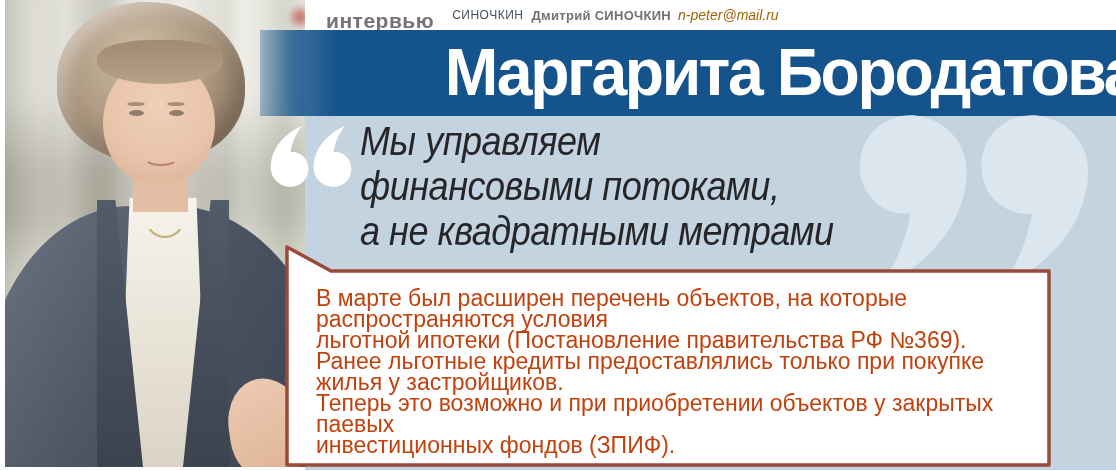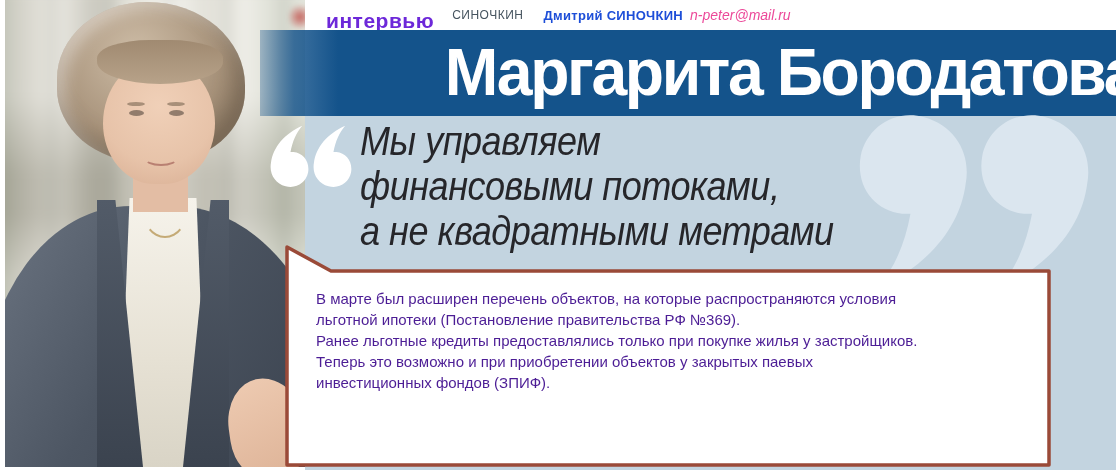--- a/index.html
+++ b/index.html
@@ -37,24 +37,24 @@
   .lapel{position:absolute;top:200px;width:46px;height:267px;background:linear-gradient(180deg,#525b68,#3b434f);}
   .lapel.l{left:92px;clip-path:polygon(0 0,40% 0,100% 100%,0 100%);}
   .lapel.r{left:178px;clip-path:polygon(60% 0,100% 0,100% 100%,0 100%);}
   .necklace{position:absolute;left:136px;top:176px;width:44px;height:58px;border:2px solid transparent;
     border-bottom:2px solid rgba(188,158,98,.85);border-radius:0 0 50% 50%;}
   .hand{position:absolute;left:224px;top:378px;width:78px;height:100px;border-radius:46% 54% 42% 42%;
     background:linear-gradient(160deg,#eecbb2,#ddb296);transform:rotate(-8deg);}
 
   
   .topstrip{position:absolute;left:326px;top:0;height:30px;display:flex;align-items:center;gap:0;}
-  .section-label{font-size:21px;font-weight:bold;color:#6d28d9;letter-spacing:.5px;margin-top:12px;}
+  .section-label{font-size:21px;font-weight:bold;color:#737373;letter-spacing:.5px;margin-top:12px;}
   .byline-label{font-size:12px;color:#46545f;margin-left:18px;letter-spacing:.5px;}
-  .author{font-size:13px;font-weight:bold;color:#1d4ed8;margin-left:20px;letter-spacing:.3px;}
-  .email{font-size:14px;font-style:italic;color:#ec4899;margin-left:7px;}
+  .author{font-size:13px;font-weight:bold;color:#737373;margin-left:8px;letter-spacing:.3px;}
+  .email{font-size:14px;font-style:italic;color:#a16207;margin-left:7px;}
 
   
   .banner{position:absolute;left:260px;top:30px;width:1016px;height:86px;
     background:linear-gradient(90deg,rgba(20,83,139,.35) 0px,rgba(20,83,139,.82) 34px,#14538b 78px,#14538b 100%);
     display:flex;align-items:center;justify-content:center;padding-left:32px;}
   .banner-title{color:#ffffff;font-size:67px;font-weight:bold;letter-spacing:-2.5px;white-space:nowrap;
     transform:scaleX(.96);transform-origin:center;padding-bottom:4px;}
 
   
   .panel{position:absolute;left:305px;top:116px;width:811px;height:354px;background:#c3d4e0;z-index:1;}
@@ -62,22 +62,22 @@
   .quote-open{position:absolute;left:270px;top:124px;width:82px;height:66px;z-index:4;color:#ffffff;}
   .quote-close{position:absolute;left:858px;top:110px;width:232px;height:180px;z-index:2;color:#dbe6ef;}
   .quote-open svg,.quote-close svg{display:block;width:100%;height:100%;}
 
   .pull-quote{position:absolute;left:360px;top:119px;z-index:3;color:#26262a;
     font-size:40px;line-height:45px;font-style:italic;font-weight:500;white-space:pre-line;
     transform:scaleX(.9);transform-origin:left top;letter-spacing:-.5px;}
 
   
   .bubble-svg{position:absolute;left:283px;top:243px;width:770px;height:226px;z-index:5;}
-  .bubble-text{position:absolute;left:316px;top:288px;width:724px;z-index:6;color:#4c1d95;
-    font-size:15px;line-height:21px;}
+  .bubble-text{position:absolute;left:316px;top:288px;width:724px;z-index:6;color:#c2410c;
+    font-size:23px;line-height:21px;}
   .bubble-text p{margin:0;white-space:pre-line;}
   .bubble-text p + p{margin-top:13px;}
 </style>
 </head>
 <body>
 
 <div class="page">
 
   <div class="photo">
     <div class="photo-bg"></div>

